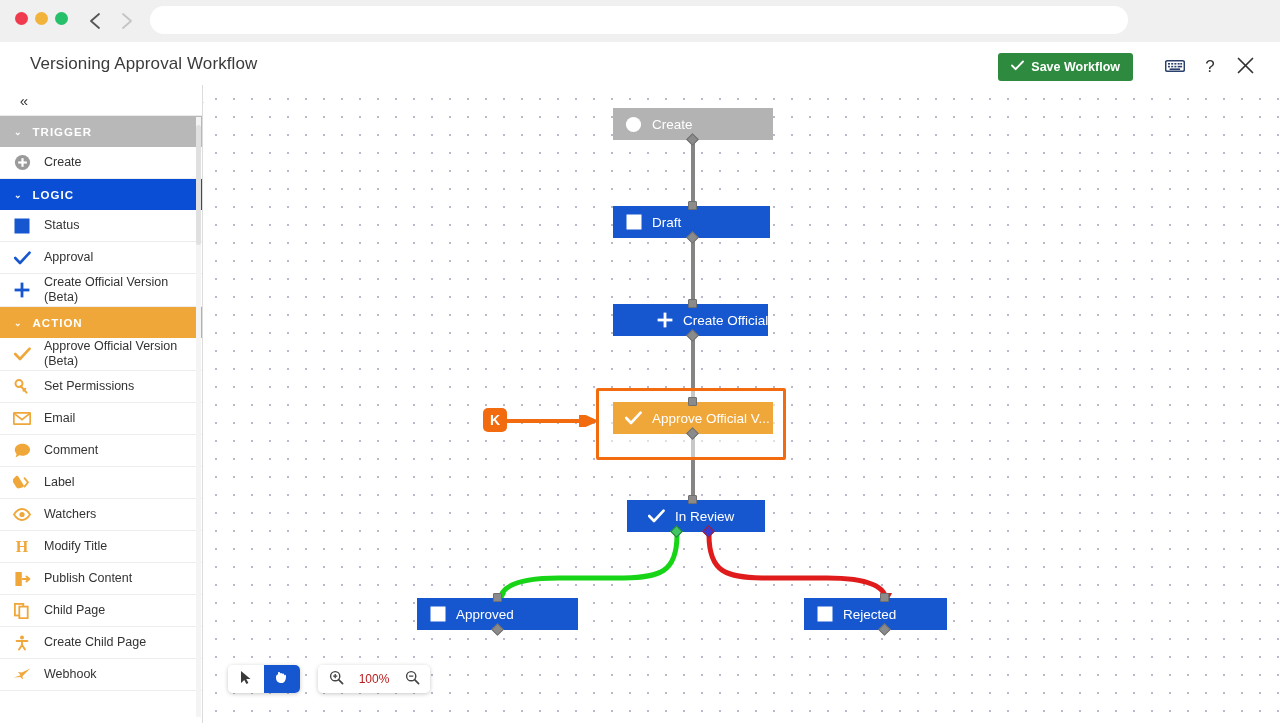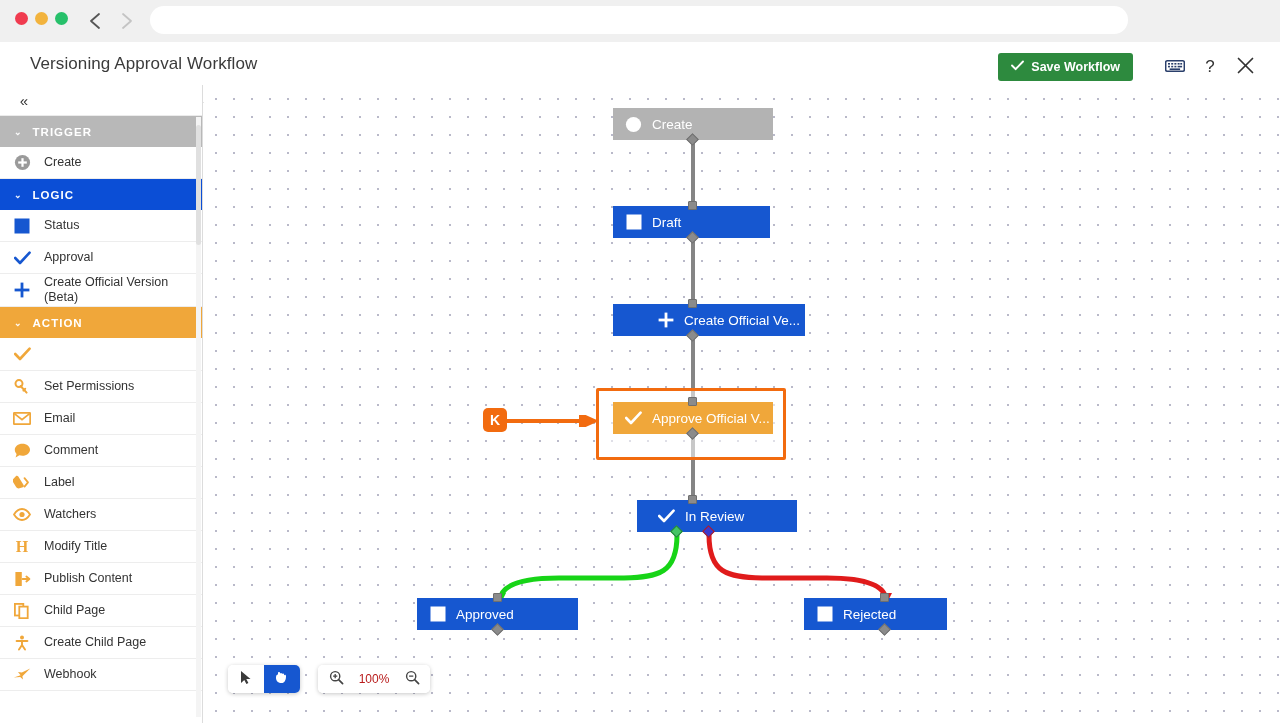--- a/index.html
+++ b/index.html
@@ -270,20 +270,21 @@
       <div class="section-header sec-action" style="background: rgb(240, 167, 58);">
         <span class="chev">⌄</span>
         <span>ACTION</span>
       </div>
       <div class="side-item two-line">
         <span class="ico">
           <svg width="17" height="14" viewBox="0 0 17 14">
             <polyline points="1.2,7 6,12 15.6,1.6" fill="none" stroke="#f0a73a" stroke-width="2.6" stroke-linecap="round" stroke-linejoin="round"></polyline>
           </svg>
         </span>
+        <span class="lbl">Approve Official Version (Beta)</span>
       </div>
       <div class="side-item">
         <span class="ico">
           <svg width="16" height="16" viewBox="0 0 16 16">
             <circle cx="5" cy="4.6" r="3.5" fill="none" stroke="#f0a73a" stroke-width="2"></circle>
             <path d="M6.6,7 L12.6,13.6" stroke="#f0a73a" stroke-width="2" stroke-linecap="round"></path>
             <path d="M9.4,11.6 L11.2,9.8" stroke="#f0a73a" stroke-width="2" stroke-linecap="round"></path>
           </svg>
         </span>
         <span class="lbl">Set Permissions</span>
@@ -413,42 +414,42 @@
       <div class="node node-blue" style="left: 409px; top: 121px; width: 157px;">
         <span class="nico">
           <svg width="16" height="16" viewBox="0 0 16 16">
             <rect x="0.5" y="0.5" width="15" height="15" fill="#ffffff"></rect>
           </svg>
         </span>
         <span>Draft</span>
       </div>
       <div class="handle handle-sq" style="left: 484px; top: 116px;"></div>
       <div class="handle" style="left: 484px; top: 148px;"></div>
-      <div class="node node-blue" style="left: 409px; top: 219px; width: 192px; padding-left: 44px;">
+      <div class="node node-blue" style="left: 409px; top: 219px; width: 155px; padding-left: 44px;">
         <span class="nico">
           <svg width="16" height="16" viewBox="0 0 16 16">
             <rect x="6.6" y="0.6" width="2.8" height="14.8" fill="#ffffff"></rect>
             <rect x="0.6" y="6.6" width="14.8" height="2.8" fill="#ffffff"></rect>
           </svg>
         </span>
         <span>Create Official Ve...</span>
       </div>
       <div class="handle handle-sq" style="left: 484px; top: 214px;"></div>
       <div class="handle" style="left: 484px; top: 246px;"></div>
       <div class="node node-orange" style="left: 409px; top: 317px; width: 160px;">
         <span class="nico">
           <svg width="17" height="14" viewBox="0 0 17 14">
             <polyline points="1.2,7 6,12 15.6,1.6" fill="none" stroke="#ffffff" stroke-width="2.6" stroke-linecap="round" stroke-linejoin="round"></polyline>
           </svg>
         </span>
         <span>Approve Official V...</span>
       </div>
       <div class="handle handle-sq" style="left: 484px; top: 312px;"></div>
       <div class="handle" style="left: 484px; top: 344px;"></div>
-      <div class="node node-blue" style="left: 433px; top: 415px; width: 160px; padding-left: 21px;">
+      <div class="node node-blue" style="left: 423px; top: 415px; width: 138px; padding-left: 21px;">
         <span class="nico">
           <svg width="17" height="14" viewBox="0 0 17 14">
             <polyline points="1.2,7 6,12 15.6,1.6" fill="none" stroke="#ffffff" stroke-width="2.6" stroke-linecap="round" stroke-linejoin="round"></polyline>
           </svg>
         </span>
         <span>In Review</span>
       </div>
       <div class="handle handle-sq" style="left: 484px; top: 410px;"></div>
       <div class="handle handle-green" style="left: 468px; top: 442px;"></div>
       <div class="handle handle-red" style="left: 500px; top: 442px;"></div>

